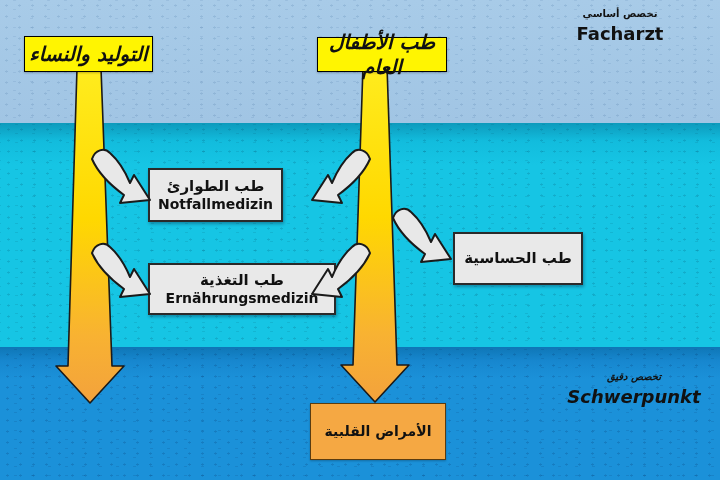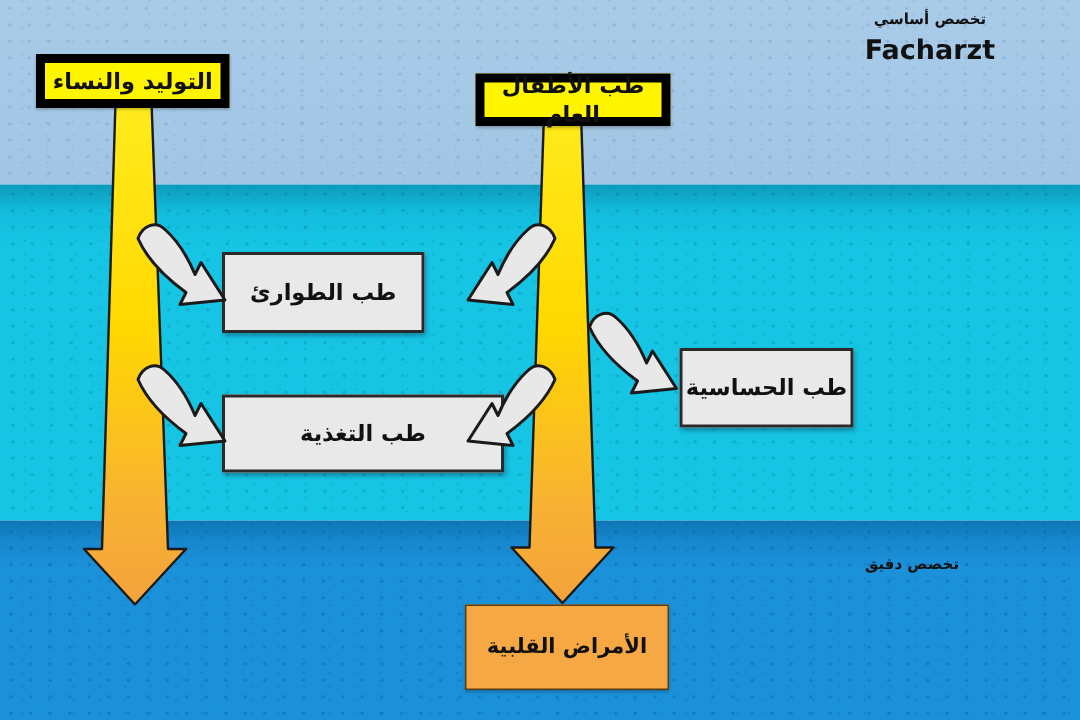--- a/index.html
+++ b/index.html
@@ -38,22 +38,23 @@
   .swoosh{fill:var(--curved-arrow,#e8e8e8);stroke:#1a1a1a;stroke-width:2;stroke-linejoin:round;}
   
   .box{
     position:absolute;z-index:2;display:flex;flex-direction:column;
     align-items:center;justify-content:center;text-align:center;
     font-weight:bold;line-height:1.25;box-sizing:border-box;
   }
   .box .ar{direction:rtl;unicode-bidi:isolate;}
   .primary-box{
     background:var(--primary-box,#fff501);
-    border:6px solid #000000;font-size:15px;
+    border:1px solid #000000;font-size:20px;
     box-shadow:0 1px 2px rgba(0,0,0,.25);
+    font-style:italic;
   }
   .additional-box{
     background:var(--additional-box,#e9e9e9);
     border:2px solid #2a2a2a;font-size:15px;
     box-shadow:1px 2px 3px rgba(0,0,30,.30);
   }
   .additional-box .de{font-size:14px;}
   .focus-box{
     background:var(--focus-box,#f5a843);
     border:1.5px solid #5a3c10;font-size:14px;
@@ -85,31 +86,33 @@
         <stop offset="1" stop-color="#f3a23c"></stop>
       </linearGradient>
     </defs>
     <polygon class="v-arrow" points="77,68 101,68 112,366 124,366 90,403 56,366 68,366"></polygon>
     <polygon class="v-arrow" points="363,66 387,66 397,365 409,365 375,402 341,365 353,365"></polygon>
   </svg>
 
   <div class="box primary-box" style="left:24px;top:36px;width:129px;height:36px;">
     <span class="ar">التوليد والنساء</span>
   </div>
-  <div class="box primary-box" style="left:317px;top:37px;width:130px;height:35px;margin-top:12px;">
+  <div class="box primary-box" style="left:317px;top:37px;width:130px;height:35px;">
     <span class="ar">طب الأطفال العام</span>
   </div>
 
   <div class="box additional-box" style="left:148px;top:168px;width:135px;height:54px;">
     <span class="ar">طب الطوارئ</span>
+    <span class="de">Notfallmedizin</span>
   </div>
   <div class="box additional-box" style="left:148px;top:263px;width:188px;height:52px;">
     <span class="ar">طب التغذية</span>
+    <span class="de">Ernährungsmedizin</span>
   </div>
-  <div class="box additional-box" style="left:453px;top:232px;width:116px;height:53px;">
+  <div class="box additional-box" style="left:453px;top:232px;width:130px;height:53px;">
     <span class="ar">طب الحساسية</span>
   </div>
 
   <div class="box focus-box" style="left:310px;top:403px;width:136px;height:57px;">
     <span class="ar">الأمراض القلبية</span>
   </div>
 
   <svg id="arrows-over" class="layer" width="720" height="480" viewBox="0 0 720 480">
     <defs>
       <path id="swoosh" d="M 1 10 C 4 1 13 -2 19 4 C 28 12 34 22 39 34 L 43 26 L 59 51 L 29 54 L 33 46 C 22 38 8 26 1 10 Z"></path>
@@ -118,17 +121,18 @@
     <use href="#swoosh" class="swoosh" transform="translate(371,149) scale(-1,1)"></use>
     <use href="#swoosh" class="swoosh" transform="translate(91,243)"></use>
     <use href="#swoosh" class="swoosh" transform="translate(371,243) scale(-1,1)"></use>
     <use href="#swoosh" class="swoosh" transform="translate(392,208)"></use>
   </svg>
 
   <div class="level-label" style="right:15px;top:8px;">
     <span class="ar">تخصص أساسي</span>
     <span class="de">Facharzt</span>
   </div>
-  <div class="level-label" style="right:27px;top:371px;">
+  <div class="level-label" style="right:1px;top:371px;font-style:italic;">
     <span class="ar">تخصص دقيق</span>
+    <span class="de">Schwerpunkt</span>
   </div>
 
 </div>
 
 </body></html>

